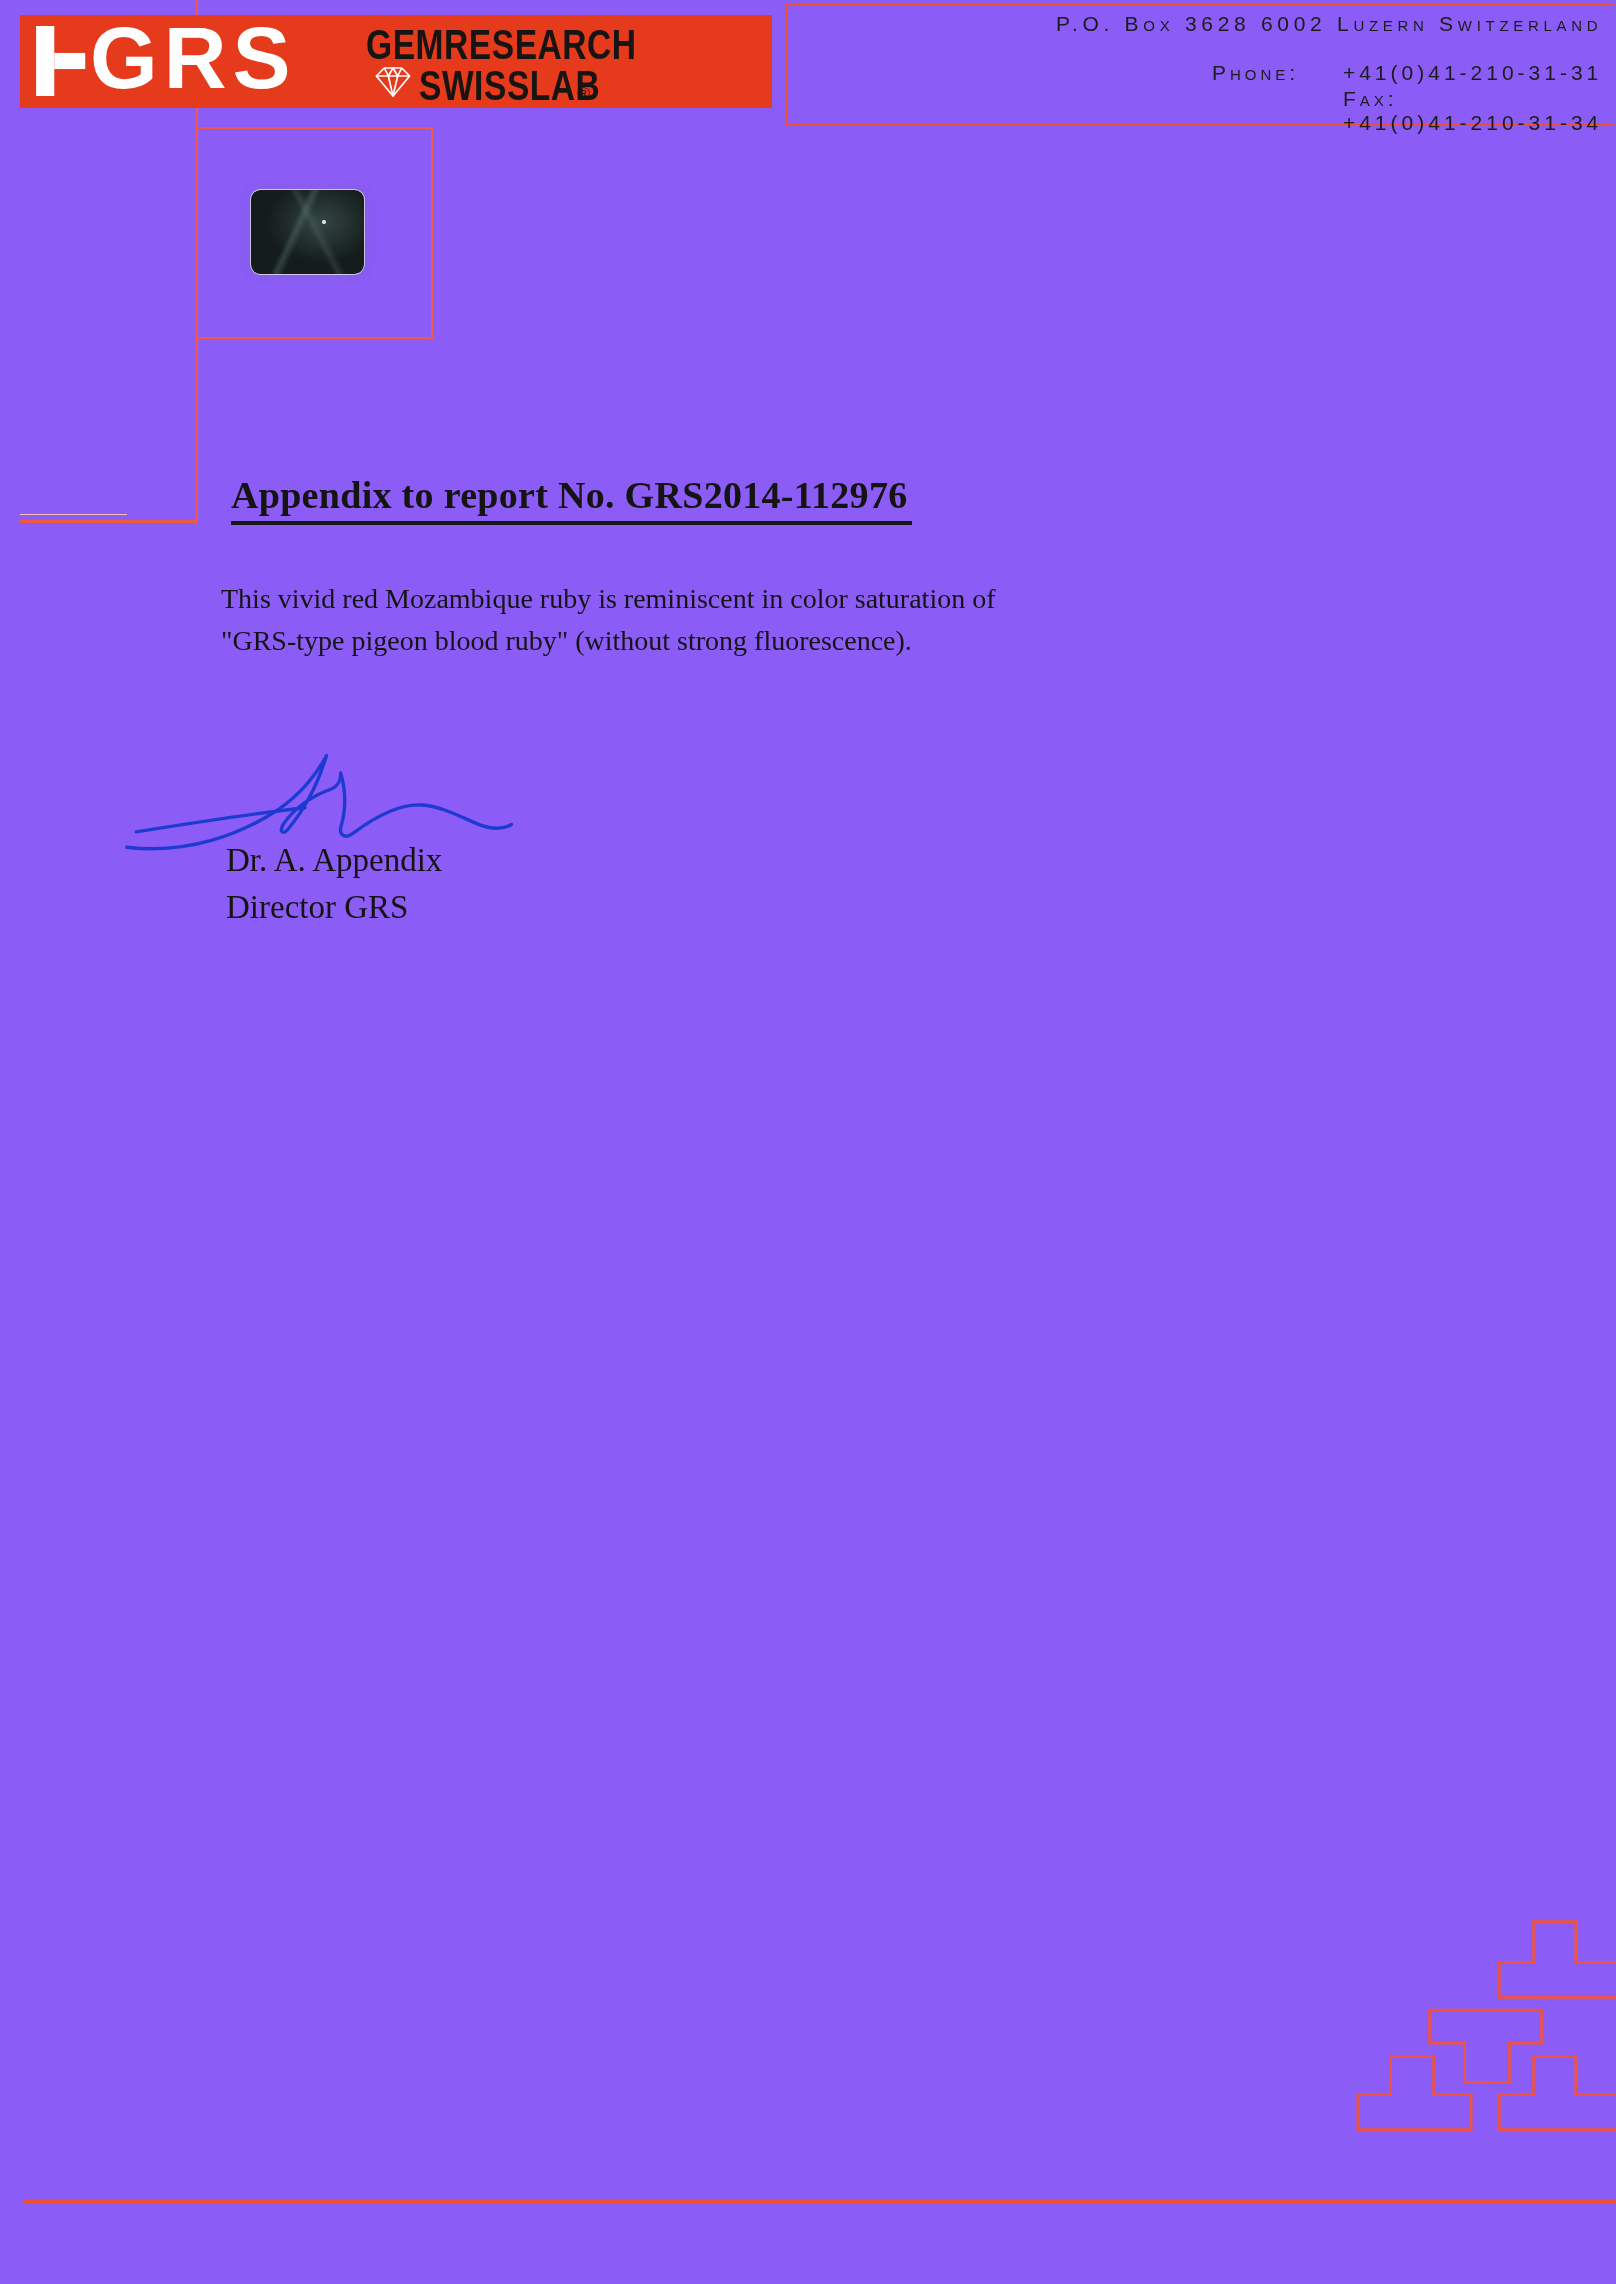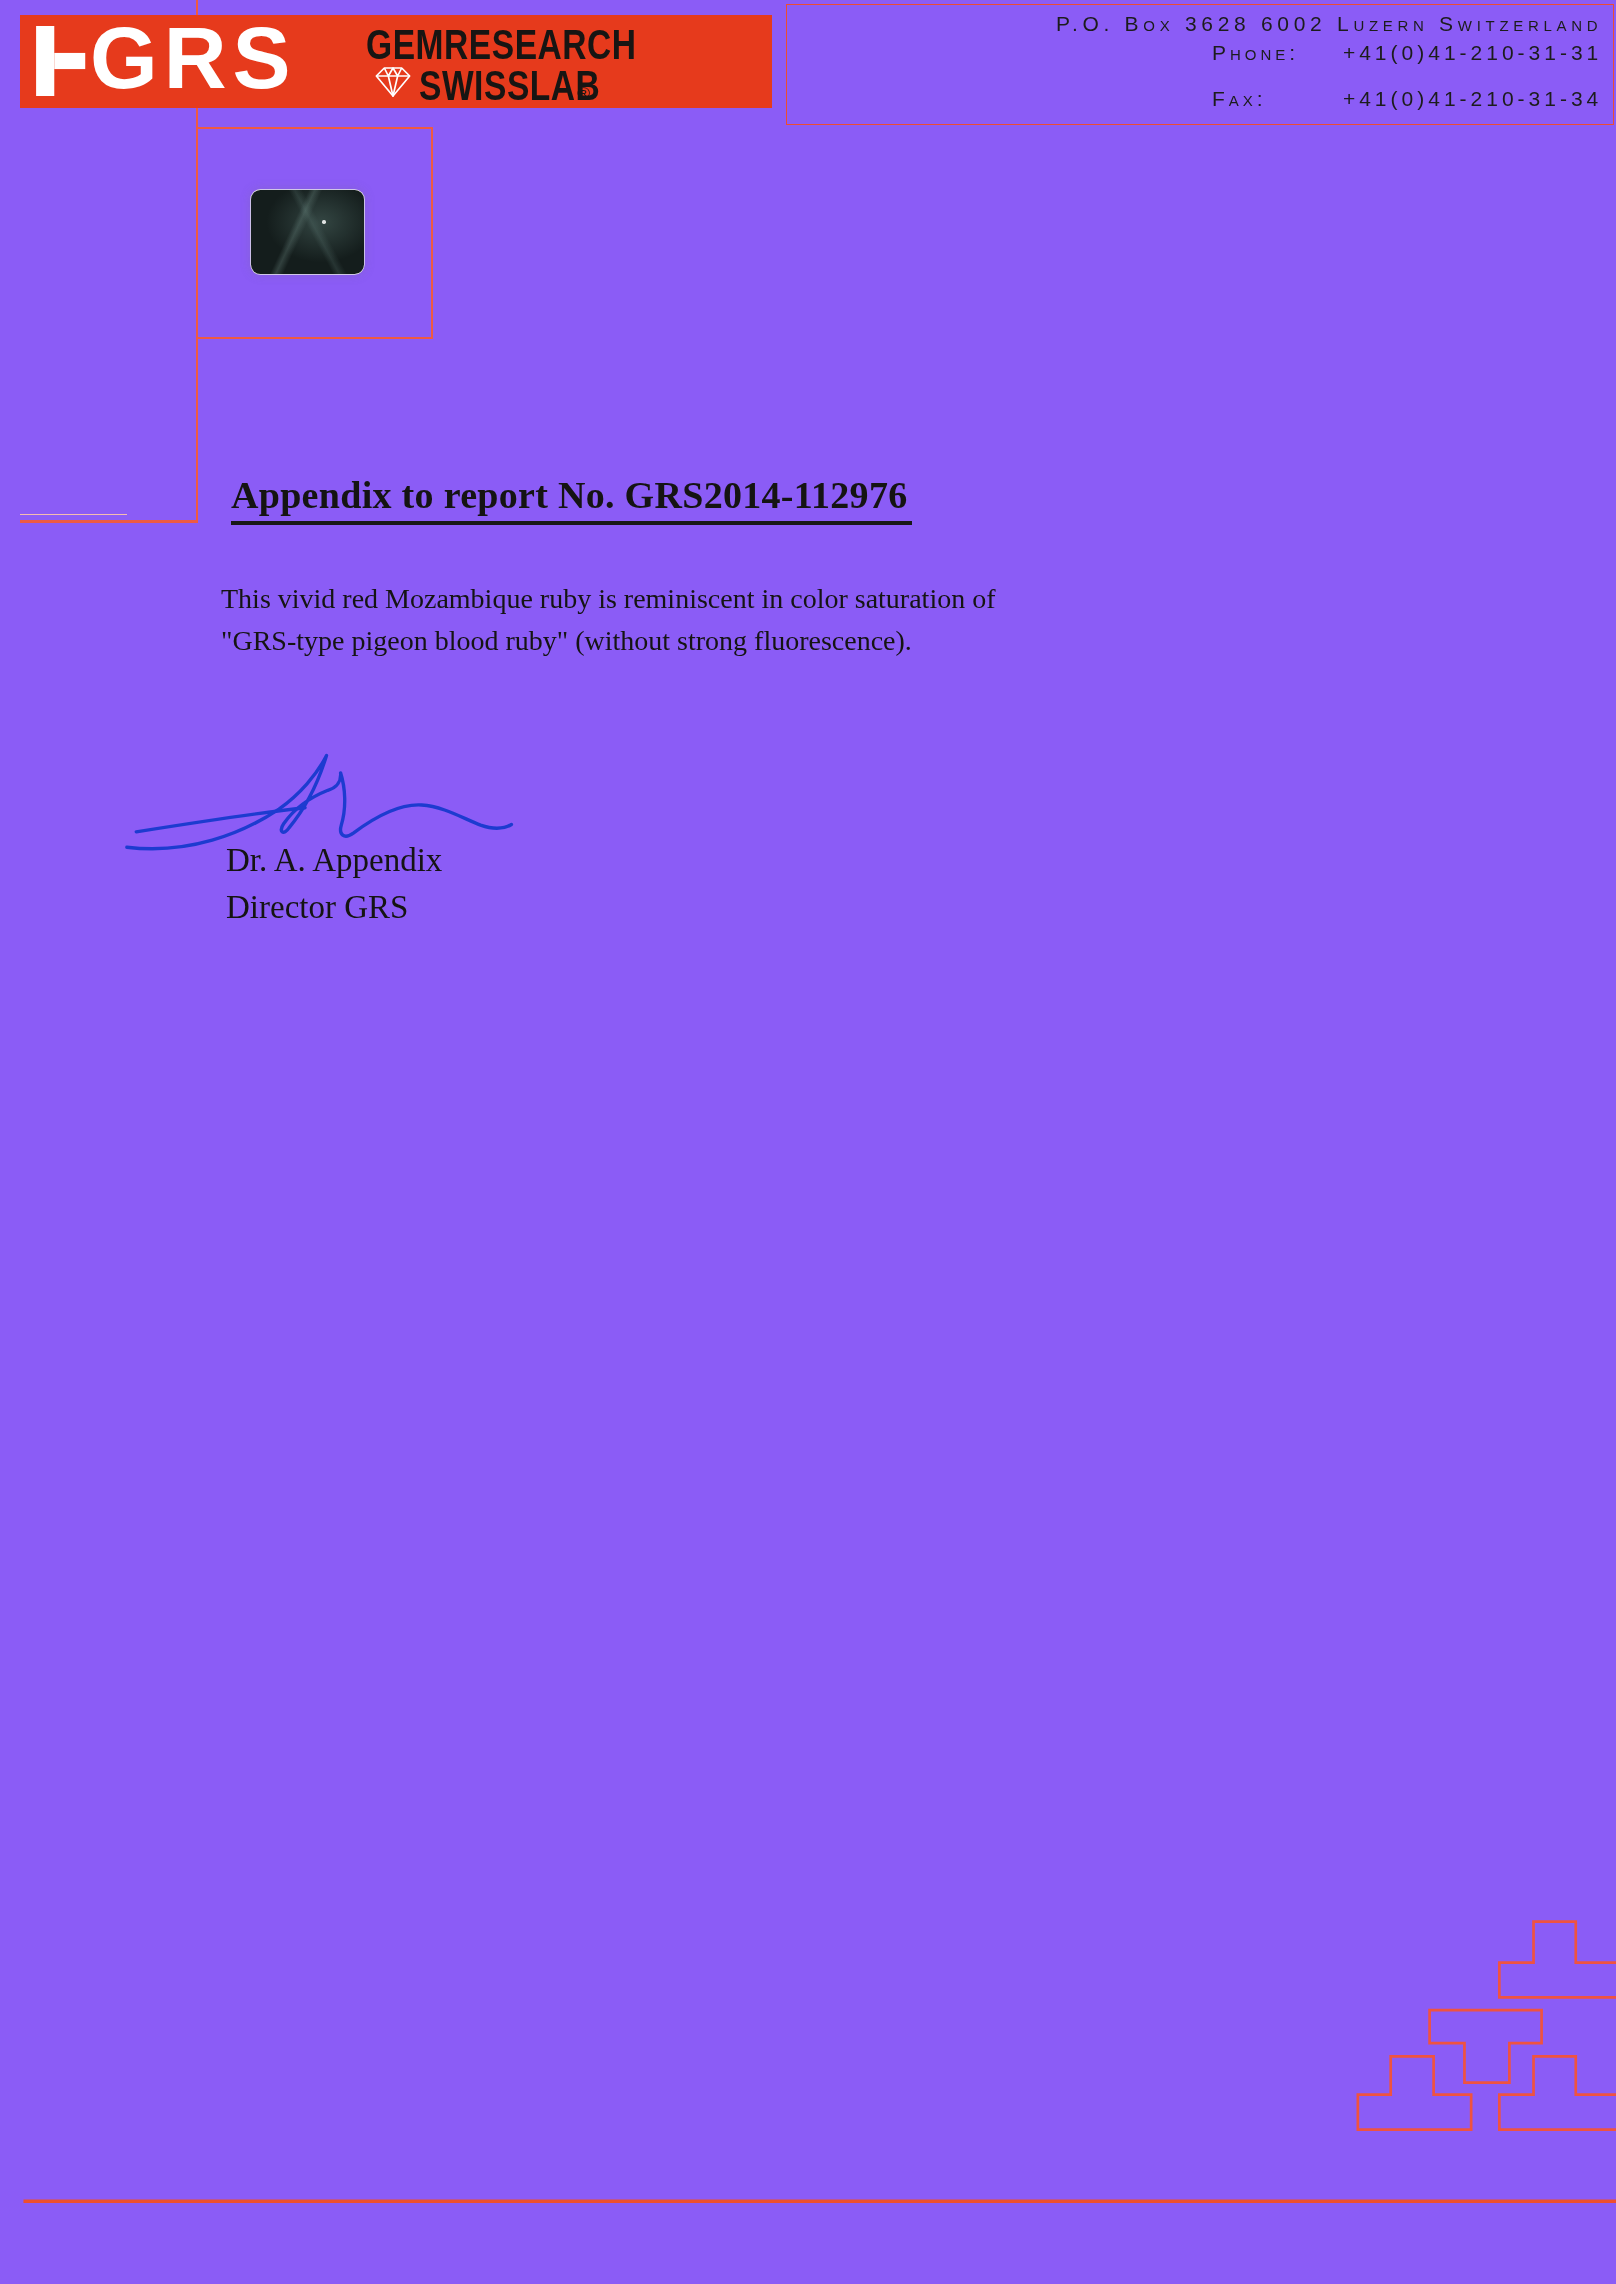--- a/index.html
+++ b/index.html
@@ -40,22 +40,22 @@
              transform-origin:left center;letter-spacing:0.7px;margin-left:6.7px;white-space:nowrap;}
   .reg{font-size:17.4px;align-self:flex-end;margin-left:-74px;margin-bottom:0px;font-weight:400;}
 
   
   .contact{position:absolute;left:786px;top:4px;width:828px;height:121px;
            border:1.3px solid #ec4e30;box-sizing:border-box;
            font-family:"Liberation Sans", sans-serif;color:#1c1c1c;}
   .crow{position:absolute;right:10.7px;white-space:nowrap;font-variant:small-caps;
         font-weight:500;display:flex;}
   .crow1{top:6.7px;font-size:21px;letter-spacing:4.7px;margin-left:36px;}
-  .crow2{top:36px;font-size:21px;letter-spacing:4px;}
-  .crow3{top:82px;font-size:21px;letter-spacing:4px;}
+  .crow2{top:56px;font-size:21px;letter-spacing:4px;}
+  .crow3{top:82px;font-size:21px;letter-spacing:4px;flex-direction:column;}
   .clabel{display:inline-block;width:131px;text-align:left;}
 
   
   .photo{position:absolute;left:251px;top:190px;width:113px;height:84px;border-radius:9.4px;
          background:
            radial-gradient(ellipse at 62% 38%, rgba(110,145,138,0.35), rgba(0,0,0,0) 55%),
            linear-gradient(115deg, rgba(0,0,0,0) 38%, rgba(125,155,148,0.28) 42%, rgba(0,0,0,0) 47%),
            linear-gradient(62deg, rgba(0,0,0,0) 52%, rgba(105,135,130,0.22) 56%, rgba(0,0,0,0) 61%),
            #141d1c;
          box-shadow:0 0 0 0.7px #e9e9e9, 0 0 10.7px rgba(110,110,110,0.25);}

